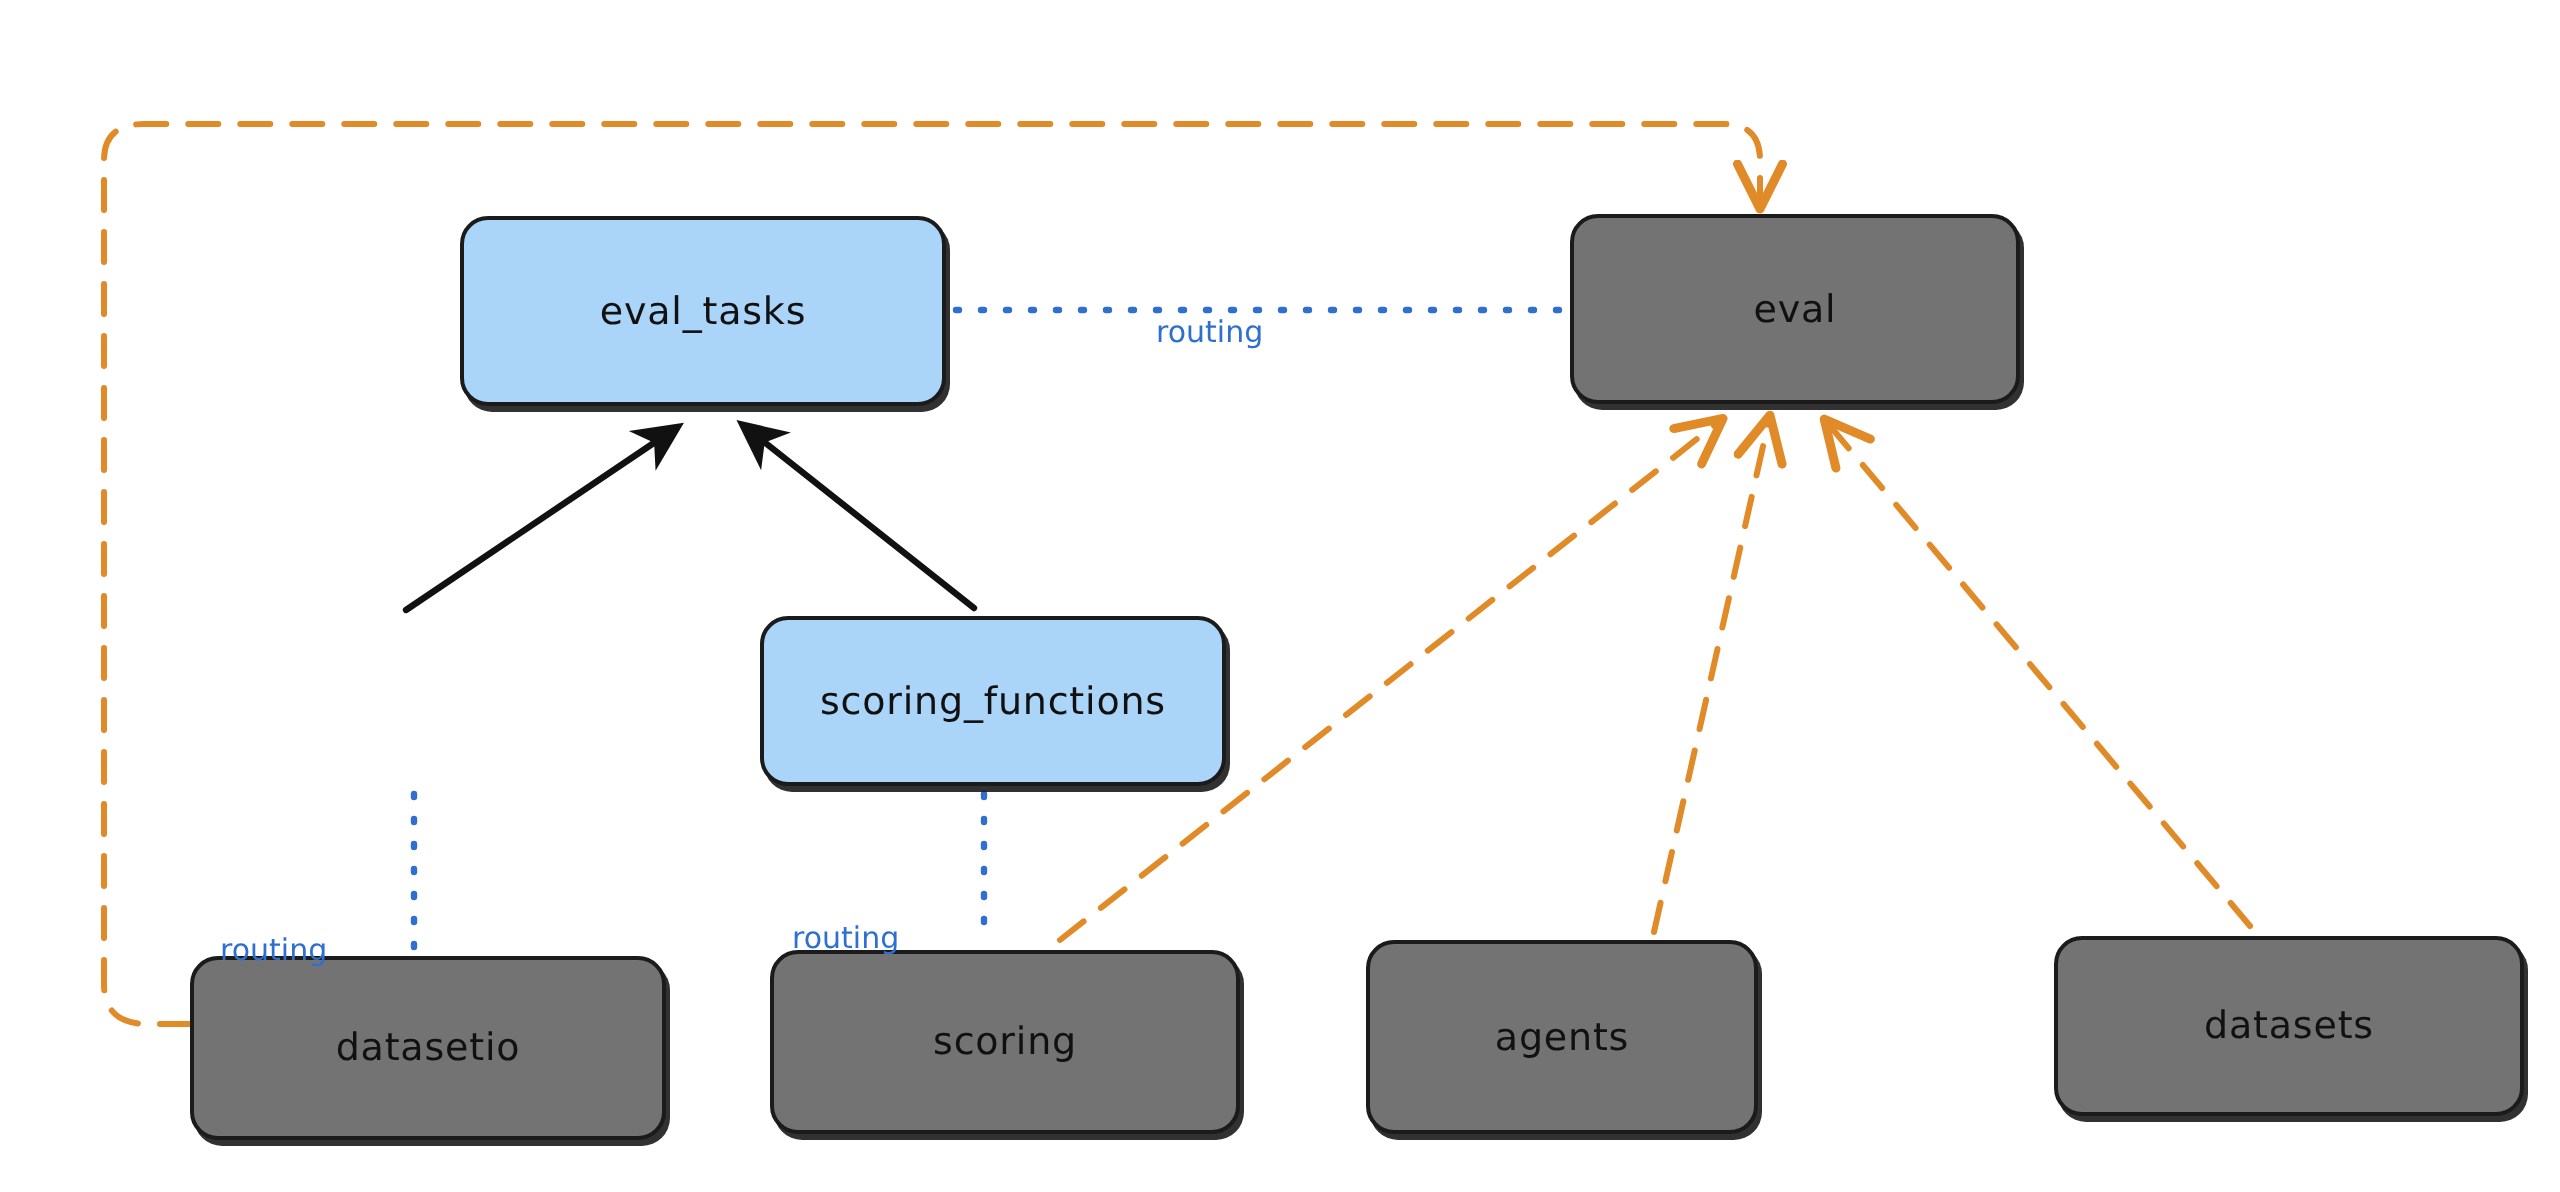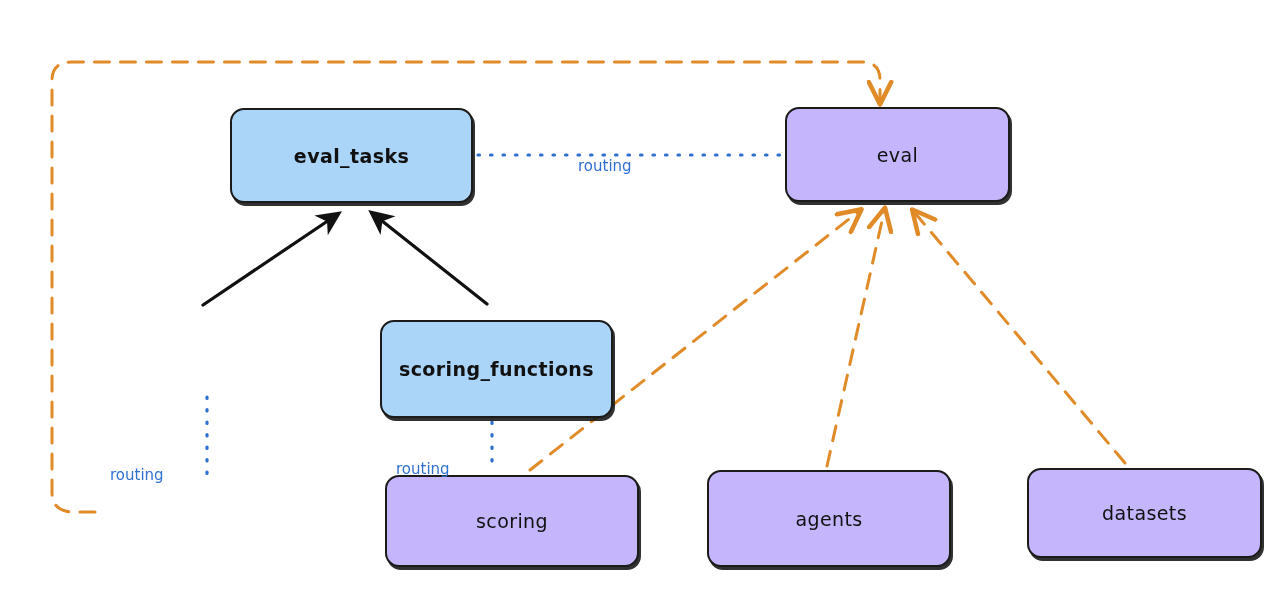--- a/index.html
+++ b/index.html
@@ -6,22 +6,22 @@
   body{width:1280px;height:596px;position:relative;overflow:hidden;
        font-family:"DejaVu Sans", sans-serif;}
   #canvas{position:absolute;inset:0;width:1280px;height:596px;}
   #svg-layer{position:absolute;left:0;top:0;width:1280px;height:596px;}
   .node{position:absolute;box-sizing:border-box;display:flex;
         align-items:center;justify-content:center;
         border:2.6px solid #1b1b1b;border-radius:14px;
         font-family:"DejaVu Sans", sans-serif;
         font-size:19px;color:#111111;letter-spacing:.4px;
         box-shadow:2px 3px 0 rgba(20,20,20,.88);}
-  .node.blue{background:#abd4f9;font-weight:bold;}
-  .node.green{background:#c4b5fd;}
+  .node.blue{background:#abd4f9;}
+  .node.green{background:#737373;}
   .edge-label{position:absolute;font-family:"DejaVu Sans", sans-serif;
         font-size:15px;color:#2f6fd0;white-space:nowrap;margin-top:39px;}
 </style>
 </head>
 <body>
 
 <div id="canvas">
 
   <svg id="svg-layer" viewBox="0 0 1280 596" xmlns="http://www.w3.org/2000/svg">
 
@@ -55,30 +55,33 @@
 
   <div class="node blue" style="left:230px;top:108px;width:243px;height:95px;">
     <span>eval_tasks</span>
   </div>
 
   <div class="node green" style="left:785px;top:107px;width:225px;height:95px;">
     <span>eval</span>
   </div>
 
 
-  <div class="node blue" style="left:380px;top:320px;width:233px;height:98px;">
+  <div class="node blue" style="left:380px;top:308px;width:233px;height:85px;">
     <span>scoring_functions</span>
   </div>
 
+  <div class="node green" style="left:95px;top:478px;width:238px;height:92px;">
+    <span>datasetio</span>
+  </div>
 
-  <div class="node green" style="left:385px;top:475px;width:254px;height:92px;">
+  <div class="node green" style="left:385px;top:475px;width:235px;height:92px;">
     <span>scoring</span>
   </div>
 
-  <div class="node green" style="left:707px;top:470px;width:244px;height:97px;">
+  <div class="node green" style="left:683px;top:470px;width:196px;height:97px;">
     <span>agents</span>
   </div>
 
   <div class="node green" style="left:1027px;top:468px;width:235px;height:90px;">
     <span>datasets</span>
   </div>
 
   <div class="edge-label" style="left:578px;top:118px;">routing</div>
 
   <div class="edge-label" style="left:110px;top:427px;">routing</div>

